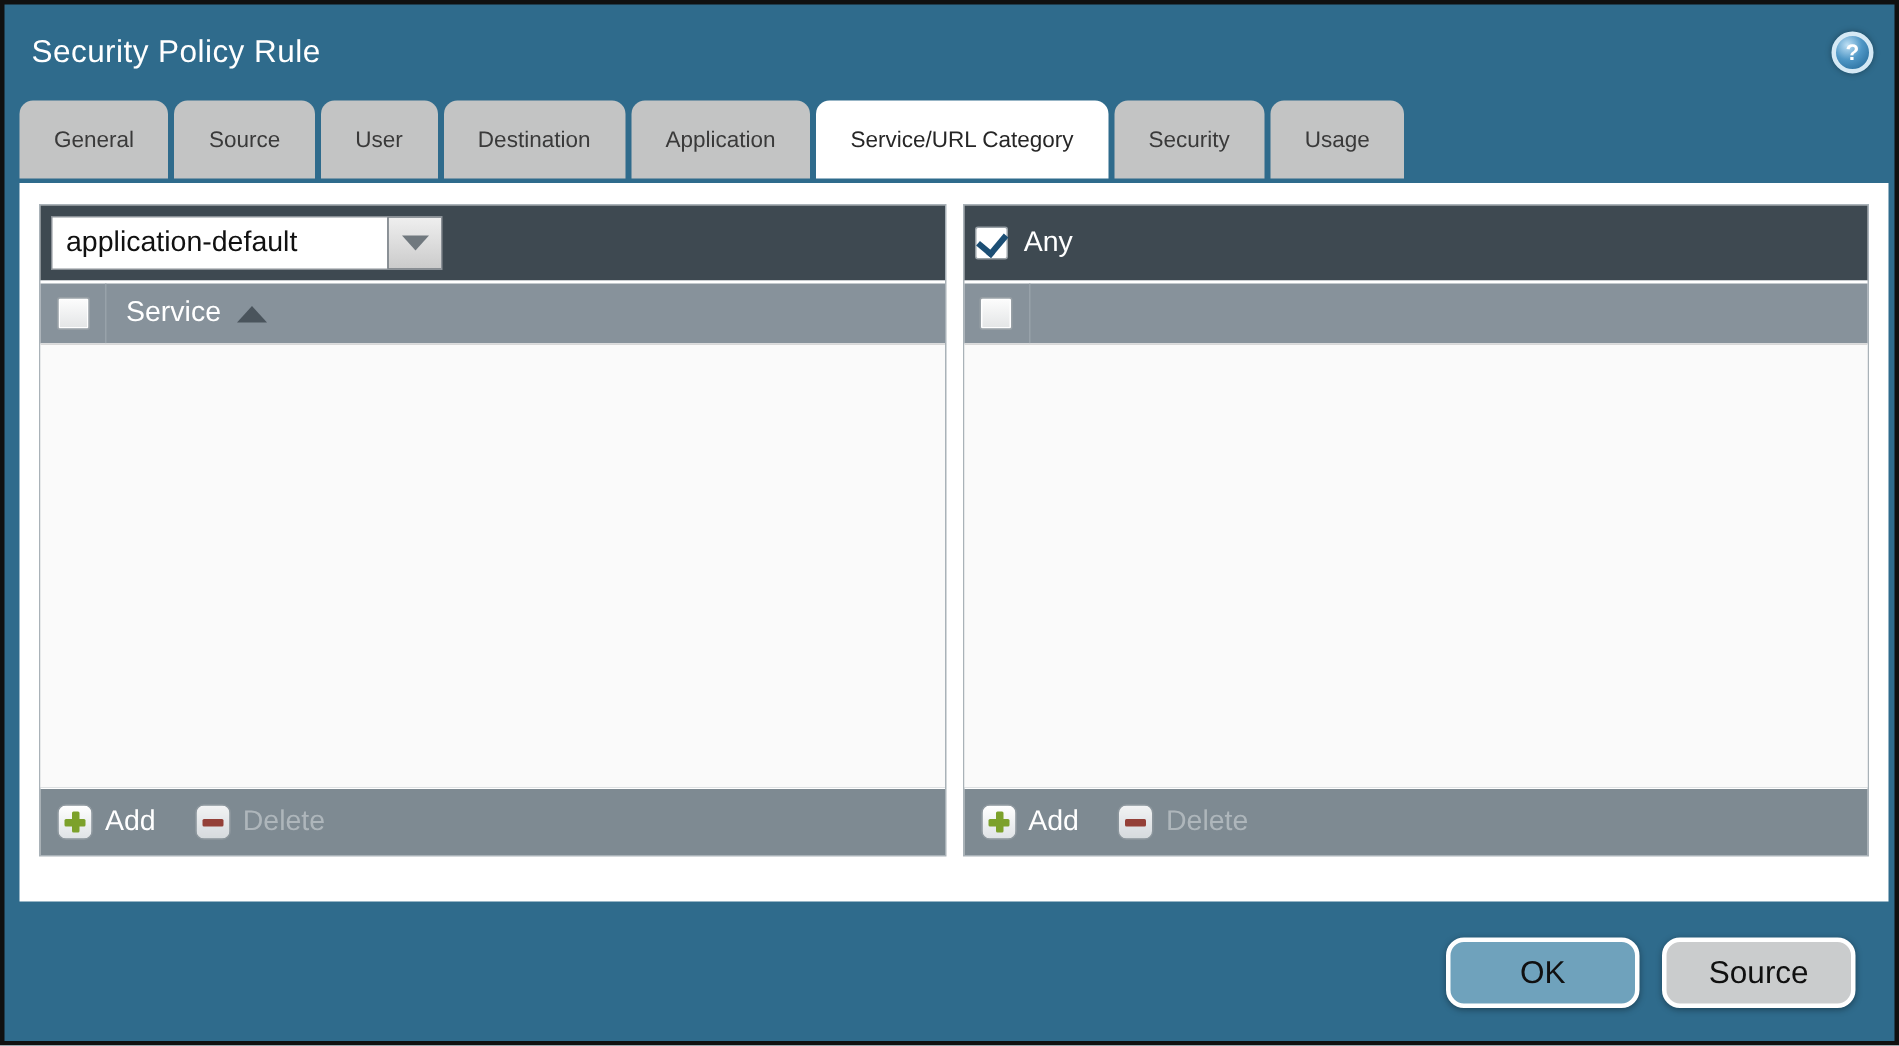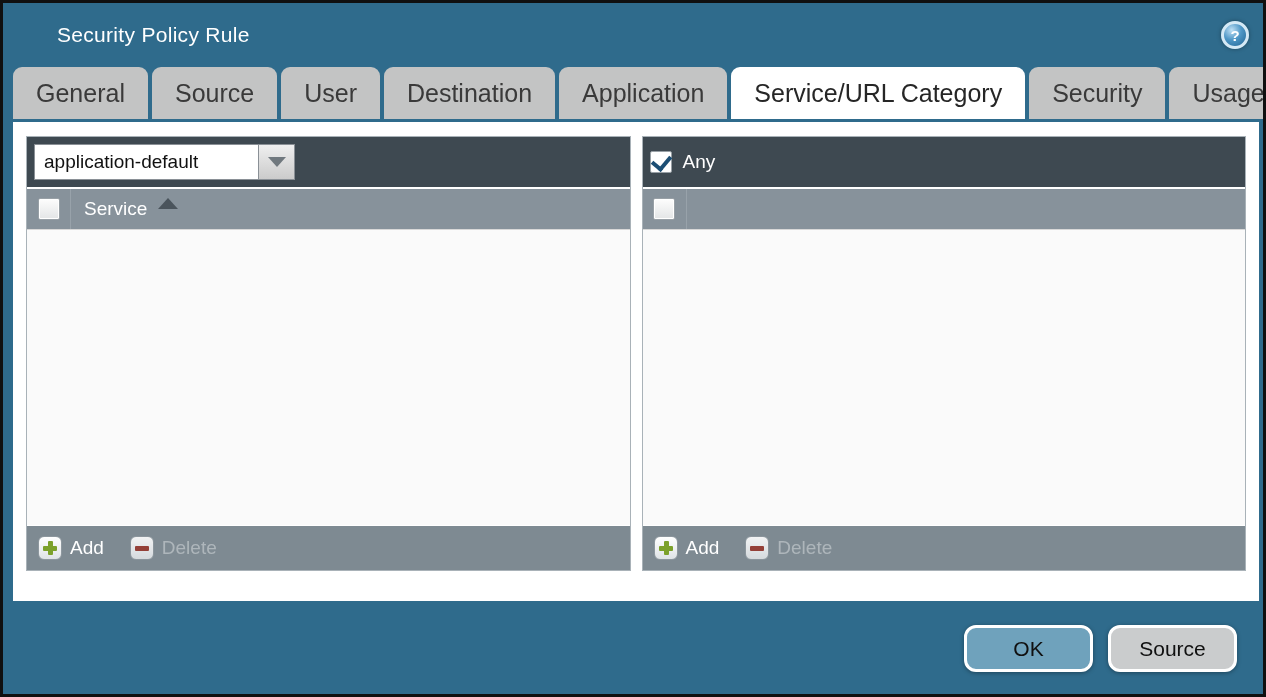--- a/index.html
+++ b/index.html
@@ -13,36 +13,36 @@
     position:relative;
     overflow:hidden;
   }
 
   
   .titlebar {
     height:64px;
     display:flex; align-items:center; justify-content:space-between;
     padding:0 14px 0 18px;
   }
-  .title { color:#ffffff; font-size:21px; letter-spacing:.3px;margin-left:36px; }
+  .title { color:#ffffff; font-size:21px; letter-spacing:.3px; }
   .help-icon {
     width:28px; height:28px; border-radius:50%;
     background: radial-gradient(circle at 35% 28%, #bfe0f5 0%, #4f97c6 45%, #1f6392 100%);
     border:3px solid #d5e9f5;
     color:#ffffff; font-size:15px; font-weight:bold;
     display:flex; align-items:center; justify-content:center;
     box-shadow:0 0 4px rgba(0,0,0,.35);
     cursor:pointer;
   }
 
   
   .tabs { display:flex; gap:4px; padding-left:10px; height:52px; }
   .tab {
     background:#C3C4C4; color:#3A3A3A;
-    font-size:25px;
+    font-size:15px;
     display:flex; align-items:center;
     padding:12px 23px;
     border-radius:9px 9px 0 0;
     cursor:pointer;
     white-space:nowrap;
   }
   .tab.active { background:#ffffff; color:#262626; }
 
   
   .content {
@@ -108,21 +108,21 @@
     height:42px; background:#87929B;
     display:flex; align-items:center;
     border-top:2px solid #ffffff;
     flex:0 0 auto;
   }
   .check-cell {
     width:44px; height:100%;
     display:flex; align-items:center; justify-content:center;
     border-right:1px solid #98a2aa;
   }
-  .col-head { display:flex; align-items:flex-start; cursor:pointer; }
+  .col-head { display:flex; align-items:center; cursor:pointer; }
   .col-label { color:#ffffff; font-size:19px; margin-left:13px; }
   .sort-arrow {
     width:0; height:0; margin-left:11px;
     border-left:10px solid transparent;
     border-right:10px solid transparent;
     border-bottom:11px solid #4A545C;
   }
 
   .panel-body { flex:1 1 auto; background:#FAFAFA; border-top:1px solid #d8d8d8; }
 

